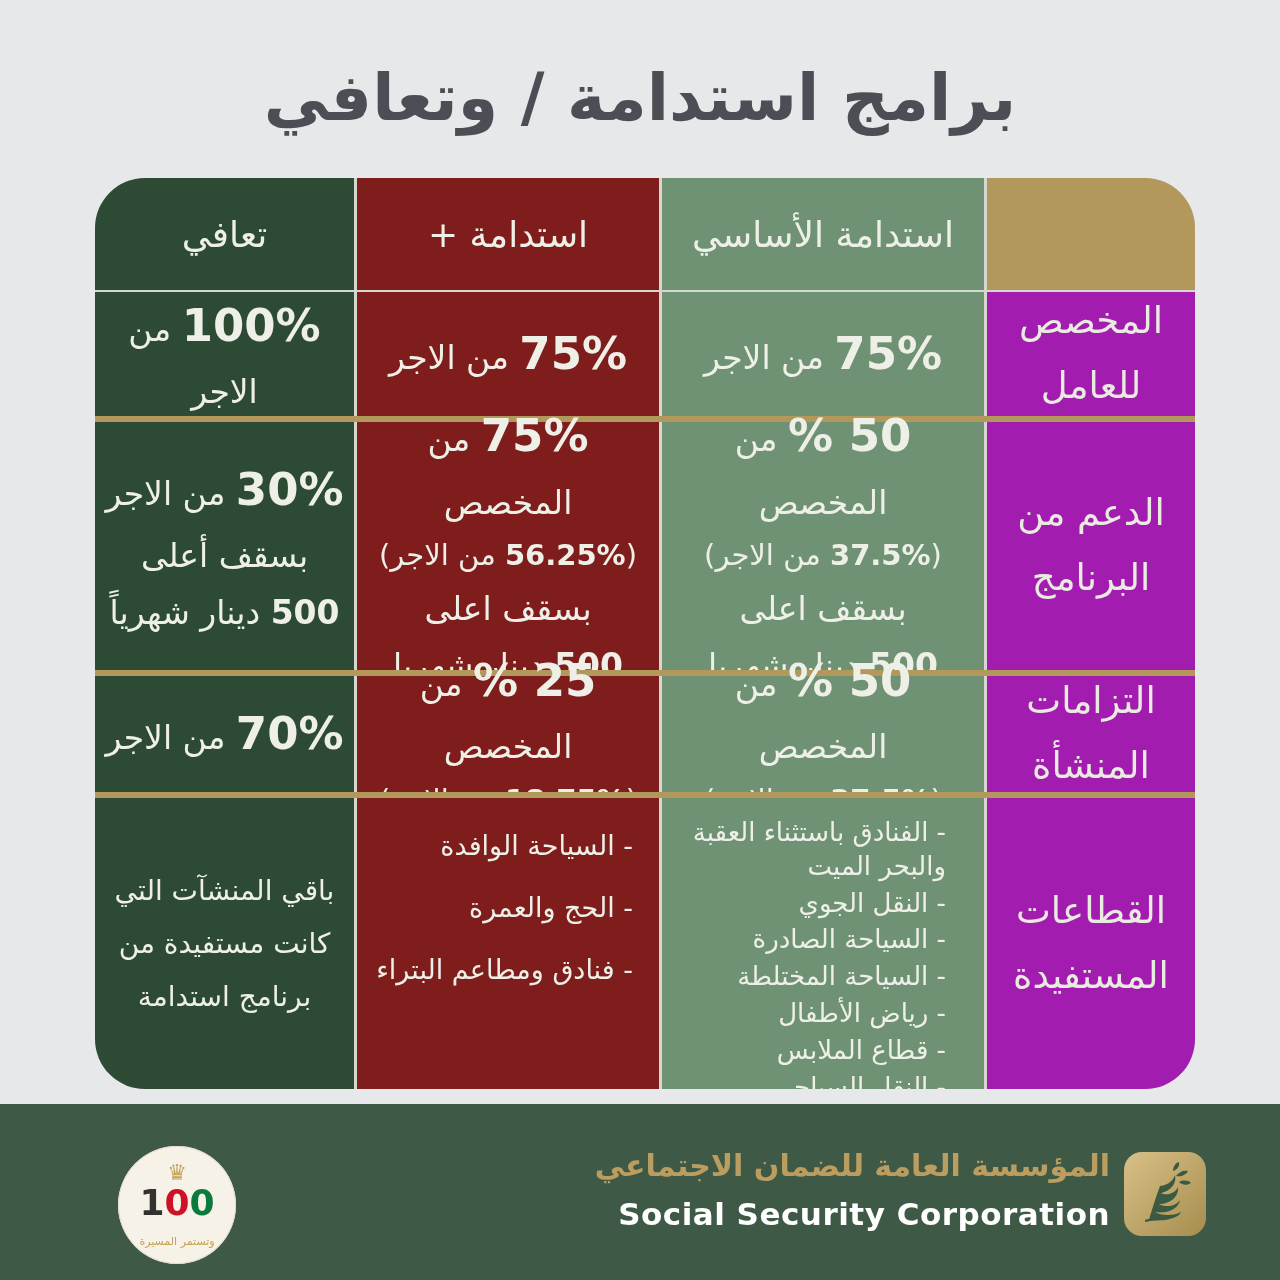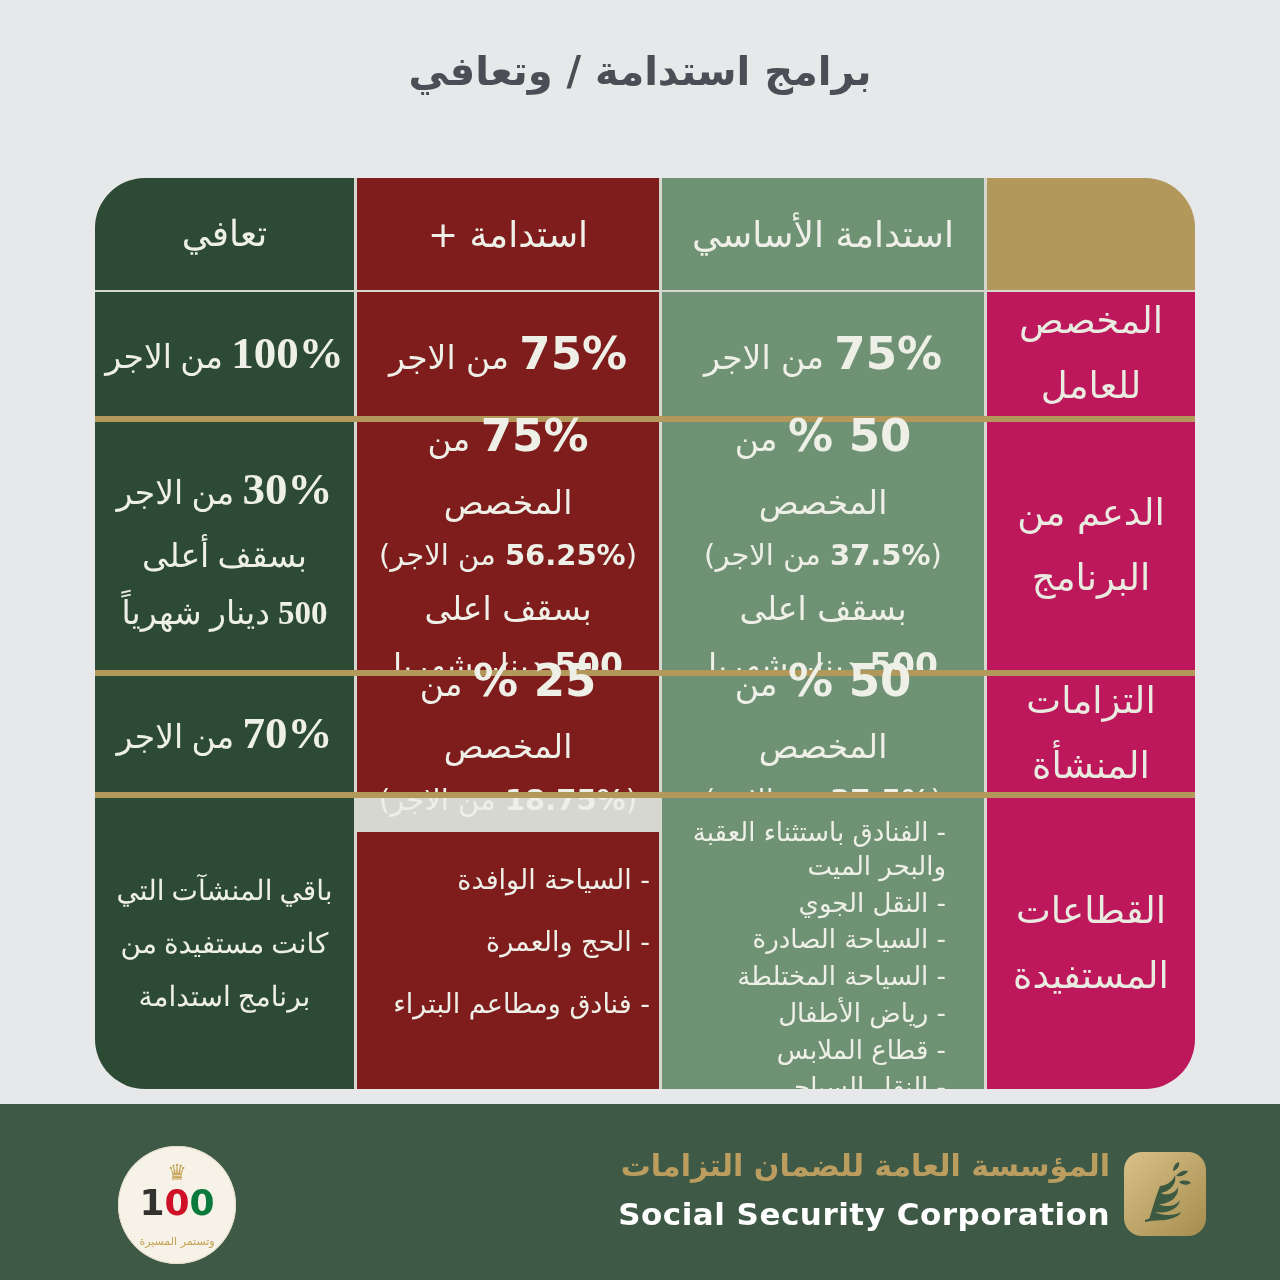--- a/index.html
+++ b/index.html
@@ -3,40 +3,40 @@
 <meta charset="utf-8">
 <style>
   html,body{margin:0;padding:0;}
   body{
     width:1280px;height:1280px;position:relative;overflow:hidden;
     background:#e7e8ea;
     font-family:"DejaVu Sans",sans-serif;
   }
   
   .title{
-    position:absolute;top:48px;left:0;width:1280px;
-    text-align:center;font-size:40px;font-weight:bold;color:#4d4d55;
+    position:absolute;top:60px;left:0;width:1280px;
+    text-align:center;font-size:65px;font-weight:bold;color:#4d4d55;
     direction:rtl;
   }
   
   .table{
     position:absolute;left:95px;top:178px;width:1100px;
     display:grid;
     grid-template-columns:208px 322px 302px 259px;
     grid-template-rows:112px 2px 124px 6px 248px 6px 116px 6px 291px;
     column-gap:3px;
     background:#d6d7cf;
     direction:rtl;
     border-radius:50px;
     overflow:hidden;
   }
-  .c-label{background:#be185d;}
+  .c-label{background:#a21caf;}
   .c-asasi{background:#6f9274;}
   .c-plus{background:#7f1d1d;}
-  .c-taafi{background:#2d4a35;font-family:Liberation Serif, serif;}
+  .c-taafi{background:#2d4a35;}
   .c-corner{background:#b2995b;}
   .hdiv{grid-column:1 / -1;}
   .hdiv.light{background:#d6d7cf;}
   .hdiv.gold{background:#b2995b;}
   .hdr{
     display:flex;align-items:center;justify-content:center;
     color:#eef0e8;font-size:36px;
   }
   .rowlabel{
     display:flex;align-items:center;justify-content:center;
@@ -49,21 +49,21 @@
   }
   .line{font-size:33px;line-height:1.72;}
   .line.paren{font-size:29px;}
   .lead b{font-size:45px;}
   b{font-weight:bold;}
   
   .cell.sectors{justify-content:flex-start;align-items:stretch;text-align:right;
     padding:18px 38px 10px 14px;}
   .sector-item{font-size:26px;line-height:1.3;color:#eef0e8;margin-bottom:3px;}
   .cell.sectors-plus{justify-content:flex-start;align-items:stretch;text-align:right;
-    padding:30px 9px 10px 14px;margin-top:34px;}
+    padding:30px 26px 10px 14px;}
   .sectors-plus .sector-item{font-size:27px;margin-bottom:27px;}
   .cell.note .line{font-size:28px;line-height:1.9;}
   
   .footer{
     position:absolute;left:0;top:1104px;width:1280px;height:176px;
     background:#3e5a46;
   }
   .org-ar{
     position:absolute;right:170px;top:44px;
     font-size:30px;font-weight:bold;color:#bb9d5f;direction:rtl;
@@ -177,21 +177,21 @@
 </div>
 
 <div class="footer">
 
   <div class="cent-logo">
     <div class="cent-crown">♛</div>
     <div class="cent-number"><span class="d1">1</span><span class="d2">0</span><span class="d3">0</span></div>
     <div class="cent-slogan">وتستمر المسيرة</div>
   </div>
 
-  <div class="org-ar">المؤسسة العامة للضمان التزامات</div>
+  <div class="org-ar">المؤسسة العامة للضمان الاجتماعي</div>
   <div class="org-en">Social Security Corporation</div>
 
   <div class="ssc-logo">
     <svg width="60" height="64" viewBox="0 0 60 64">
       <path d="M14 58 C30 60 44 56 46 50 C40 54 26 54 20 50 C34 52 44 46 45 38 C42 44 30 46 24 42 C36 42 44 34 43 25 C40 32 30 34 26 31 C36 29 42 21 40 13 C38 20 30 24 25 24 C22 32 18 44 14 58 Z" fill="#3c5a42"></path>
       <path d="M41 14 C44 10 48 8 53 9 C51 13 46 15 41 14 Z" fill="#3c5a42"></path>
       <path d="M44 20 C48 18 53 18 56 21 C52 24 47 23 44 20 Z" fill="#3c5a42"></path>
       <path d="M38 9 C38 5 40 1 44 0 C45 4 42 8 38 9 Z" fill="#3c5a42"></path>
       <path d="M10 58 C14 56 18 56 21 58 L10 60 Z" fill="#3c5a42"></path>
     </svg>

